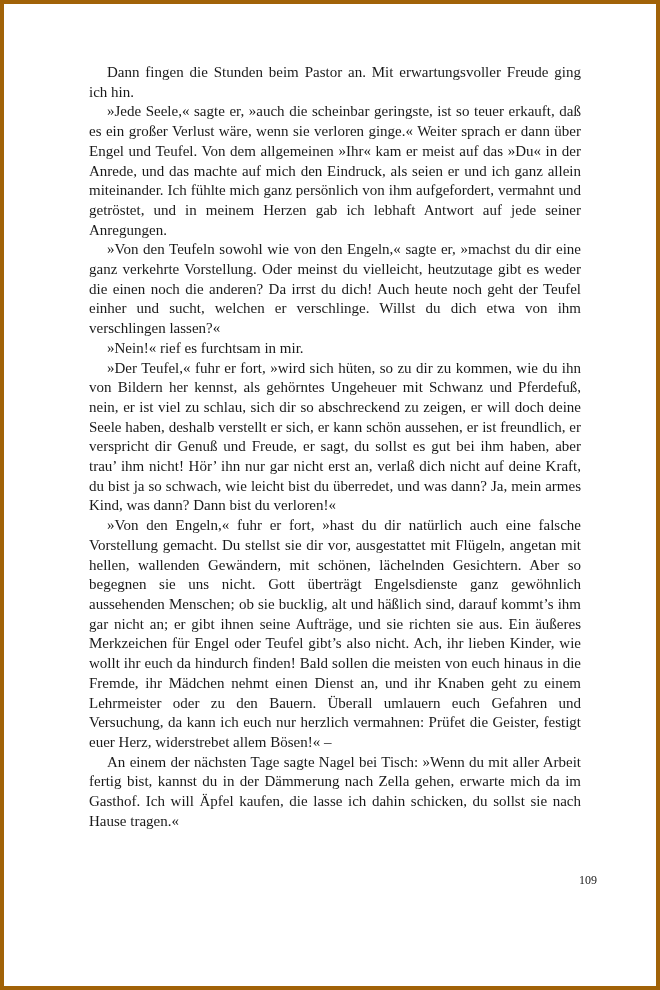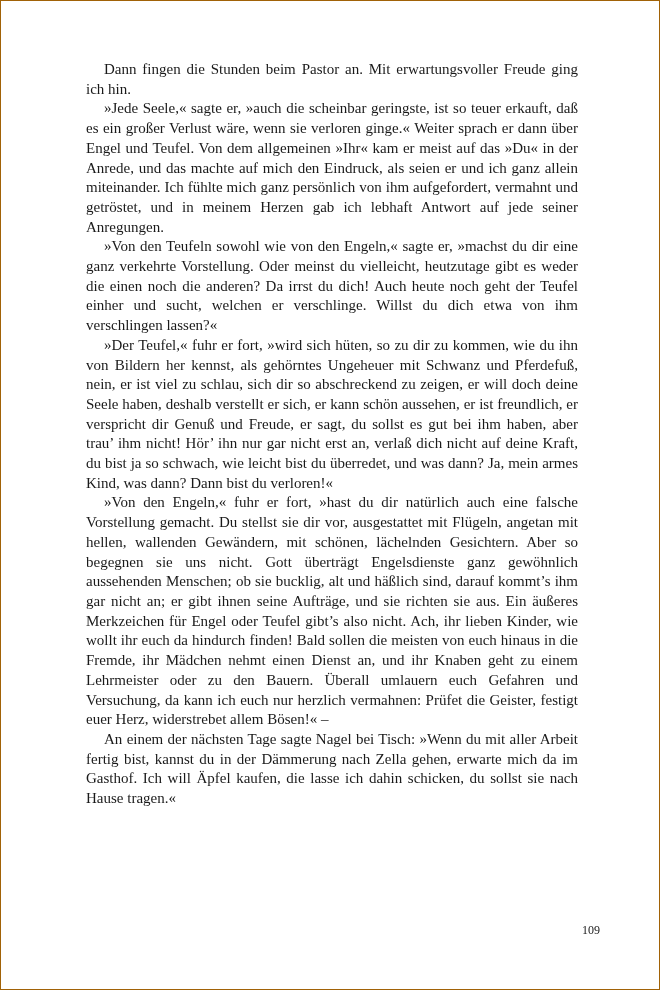--- a/index.html
+++ b/index.html
@@ -9,21 +9,21 @@
     width: 660px;
     height: 990px;
     overflow: hidden;
   }
   .page {
     position: relative;
     width: 660px;
     height: 990px;
     box-sizing: border-box;
     background: #ffffff;
-    border: 1px solid #a16207;
+    border: 4px solid #a16207;
     font-family: "Liberation Serif", "DejaVu Serif", serif;
     color: #1a1a1a;
   }
   .text-block {
     position: absolute;
     top: 59px;
     left: 85px;
     width: 492px;
     font-size: 15px;
     line-height: 19.7px;
@@ -31,34 +31,35 @@
     -webkit-hyphens: none;
     hyphens: none;
   }
   .text-block p {
     margin: 0;
     padding: 0;
     text-indent: 18px;
   }
   .page-number {
     position: absolute;
-    top: 922px;
+    top: 869px;
     right: 59px;
     font-size: 12px;
     line-height: 14px;
     color: #1a1a1a;
     text-align: right;
   }
 </style>
 </head>
 <body>
 
 <div class="page">
   <div class="text-block">
     <p>Dann fingen die Stunden beim Pastor an. Mit erwartungsvoller Freude ging ich hin.</p>
     <p>»Jede Seele,« sagte er, »auch die scheinbar geringste, ist so teuer erkauft, daß es ein großer Verlust wäre, wenn sie verloren ginge.« Weiter sprach er dann über Engel und Teufel. Von dem allgemeinen »Ihr« kam er meist auf das »Du« in der Anrede, und das machte auf mich den Eindruck, als seien er und ich ganz allein miteinander. Ich fühlte mich ganz persönlich von ihm aufgefordert, vermahnt und getröstet, und in meinem Herzen gab ich lebhaft Antwort auf jede seiner Anregungen.</p>
     <p>»Von den Teufeln sowohl wie von den Engeln,« sagte er, »machst du dir eine ganz verkehrte Vorstellung. Oder meinst du vielleicht, heutzutage gibt es weder die einen noch die anderen? Da irrst du dich! Auch heute noch geht der Teufel einher und sucht, welchen er verschlinge. Willst du dich etwa von ihm verschlingen lassen?«</p>
+    <p>»Nein!« rief es furchtsam in mir.</p>
     <p>»Der Teufel,« fuhr er fort, »wird sich hüten, so zu dir zu kommen, wie du ihn von Bildern her kennst, als gehörntes Ungeheuer mit Schwanz und Pferdefuß, nein, er ist viel zu schlau, sich dir so abschreckend zu zeigen, er will doch deine Seele haben, deshalb verstellt er sich, er kann schön aussehen, er ist freundlich, er verspricht dir Genuß und Freude, er sagt, du sollst es gut bei ihm haben, aber trau’ ihm nicht! Hör’ ihn nur gar nicht erst an, verlaß dich nicht auf deine Kraft, du bist ja so schwach, wie leicht bist du überredet, und was dann? Ja, mein armes Kind, was dann? Dann bist du verloren!«</p>
     <p>»Von den Engeln,« fuhr er fort, »hast du dir natürlich auch eine falsche Vorstellung gemacht. Du stellst sie dir vor, ausgestattet mit Flügeln, angetan mit hellen, wallenden Gewändern, mit schönen, lächelnden Gesichtern. Aber so begegnen sie uns nicht. Gott überträgt Engelsdienste ganz gewöhnlich aussehenden Menschen; ob sie bucklig, alt und häßlich sind, darauf kommt’s ihm gar nicht an; er gibt ihnen seine Aufträge, und sie richten sie aus. Ein äußeres Merkzeichen für Engel oder Teufel gibt’s also nicht. Ach, ihr lieben Kinder, wie wollt ihr euch da hindurch finden! Bald sollen die meisten von euch hinaus in die Fremde, ihr Mädchen nehmt einen Dienst an, und ihr Knaben geht zu einem Lehrmeister oder zu den Bauern. Überall umlauern euch Gefahren und Versuchung, da kann ich euch nur herzlich vermahnen: Prüfet die Geister, festigt euer Herz, widerstrebet allem Bösen!« –</p>
     <p>An einem der nächsten Tage sagte Nagel bei Tisch: »Wenn du mit aller Arbeit fertig bist, kannst du in der Dämmerung nach Zella gehen, erwarte mich da im Gasthof. Ich will Äpfel kaufen, die lasse ich dahin schicken, du sollst sie nach Hause tragen.«</p>
   </div>
   <div class="page-number">109</div>
 </div>
 
 </body></html>

